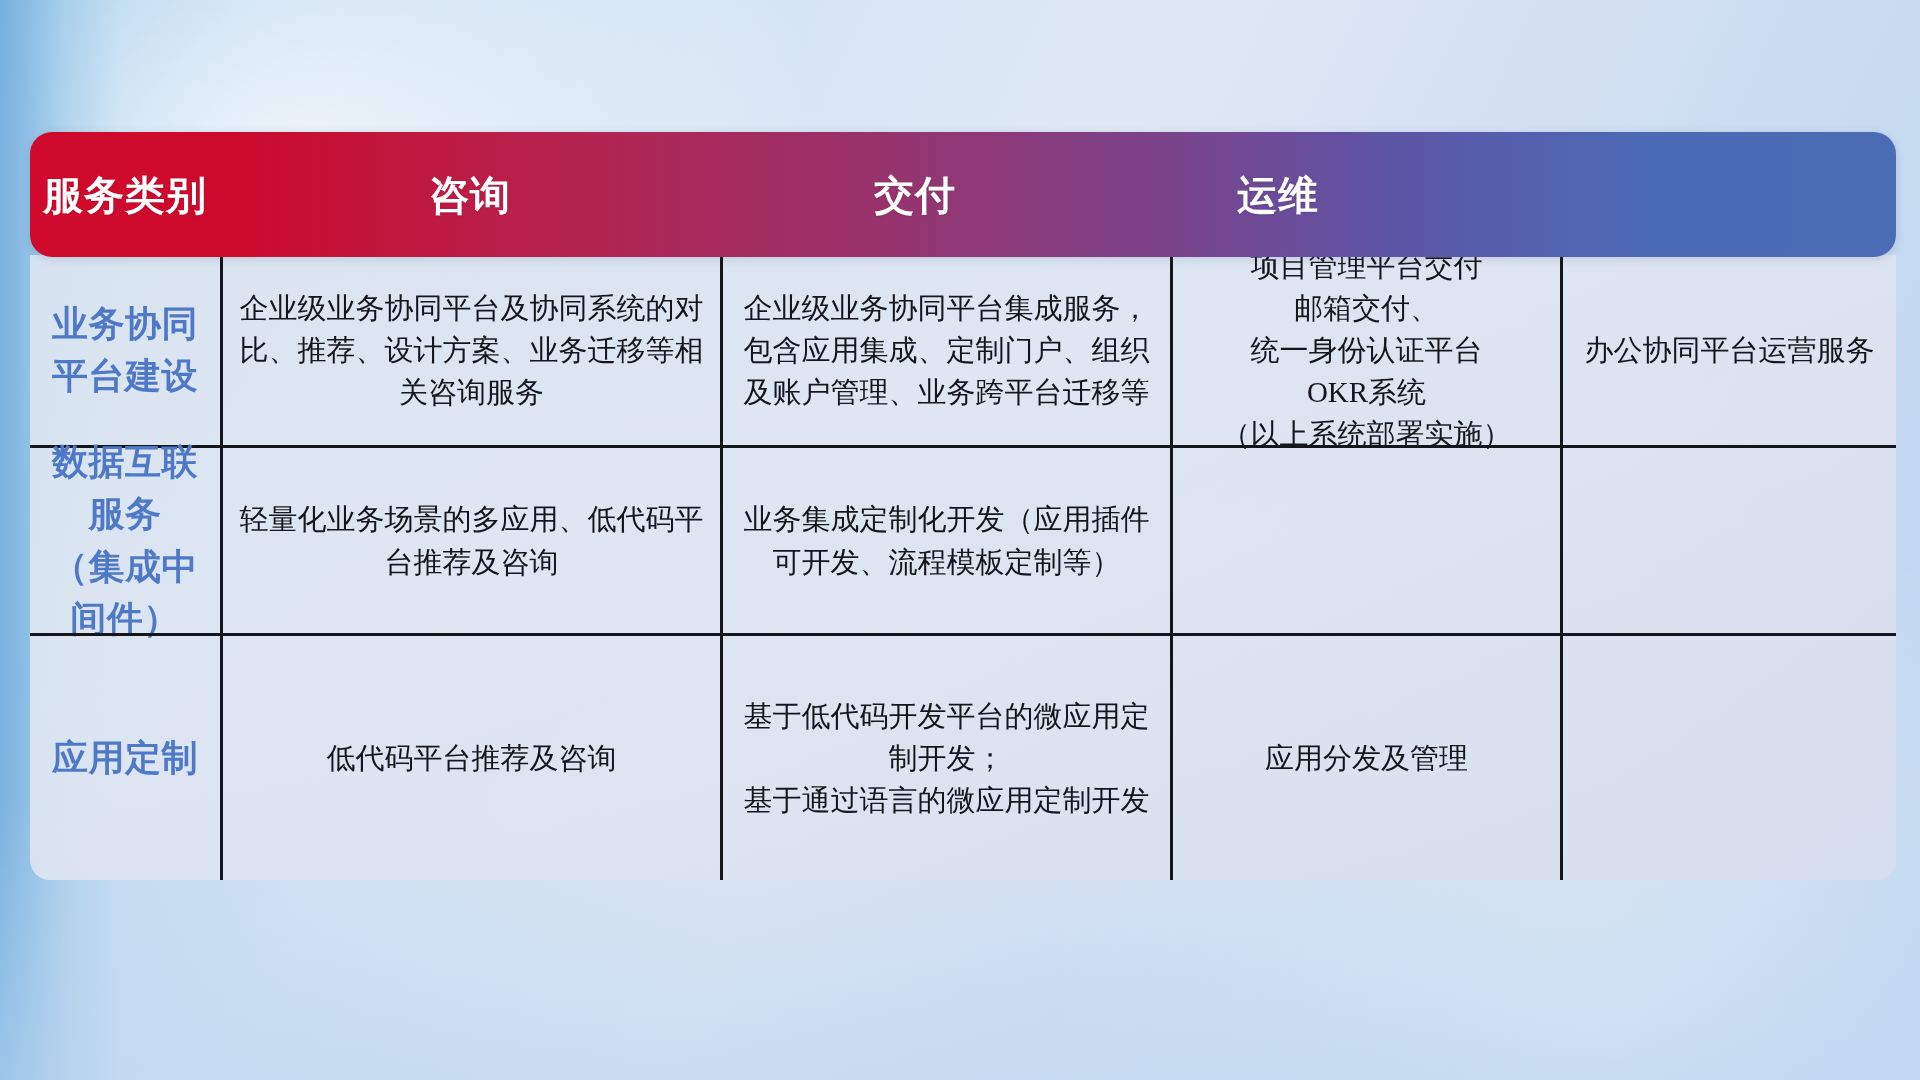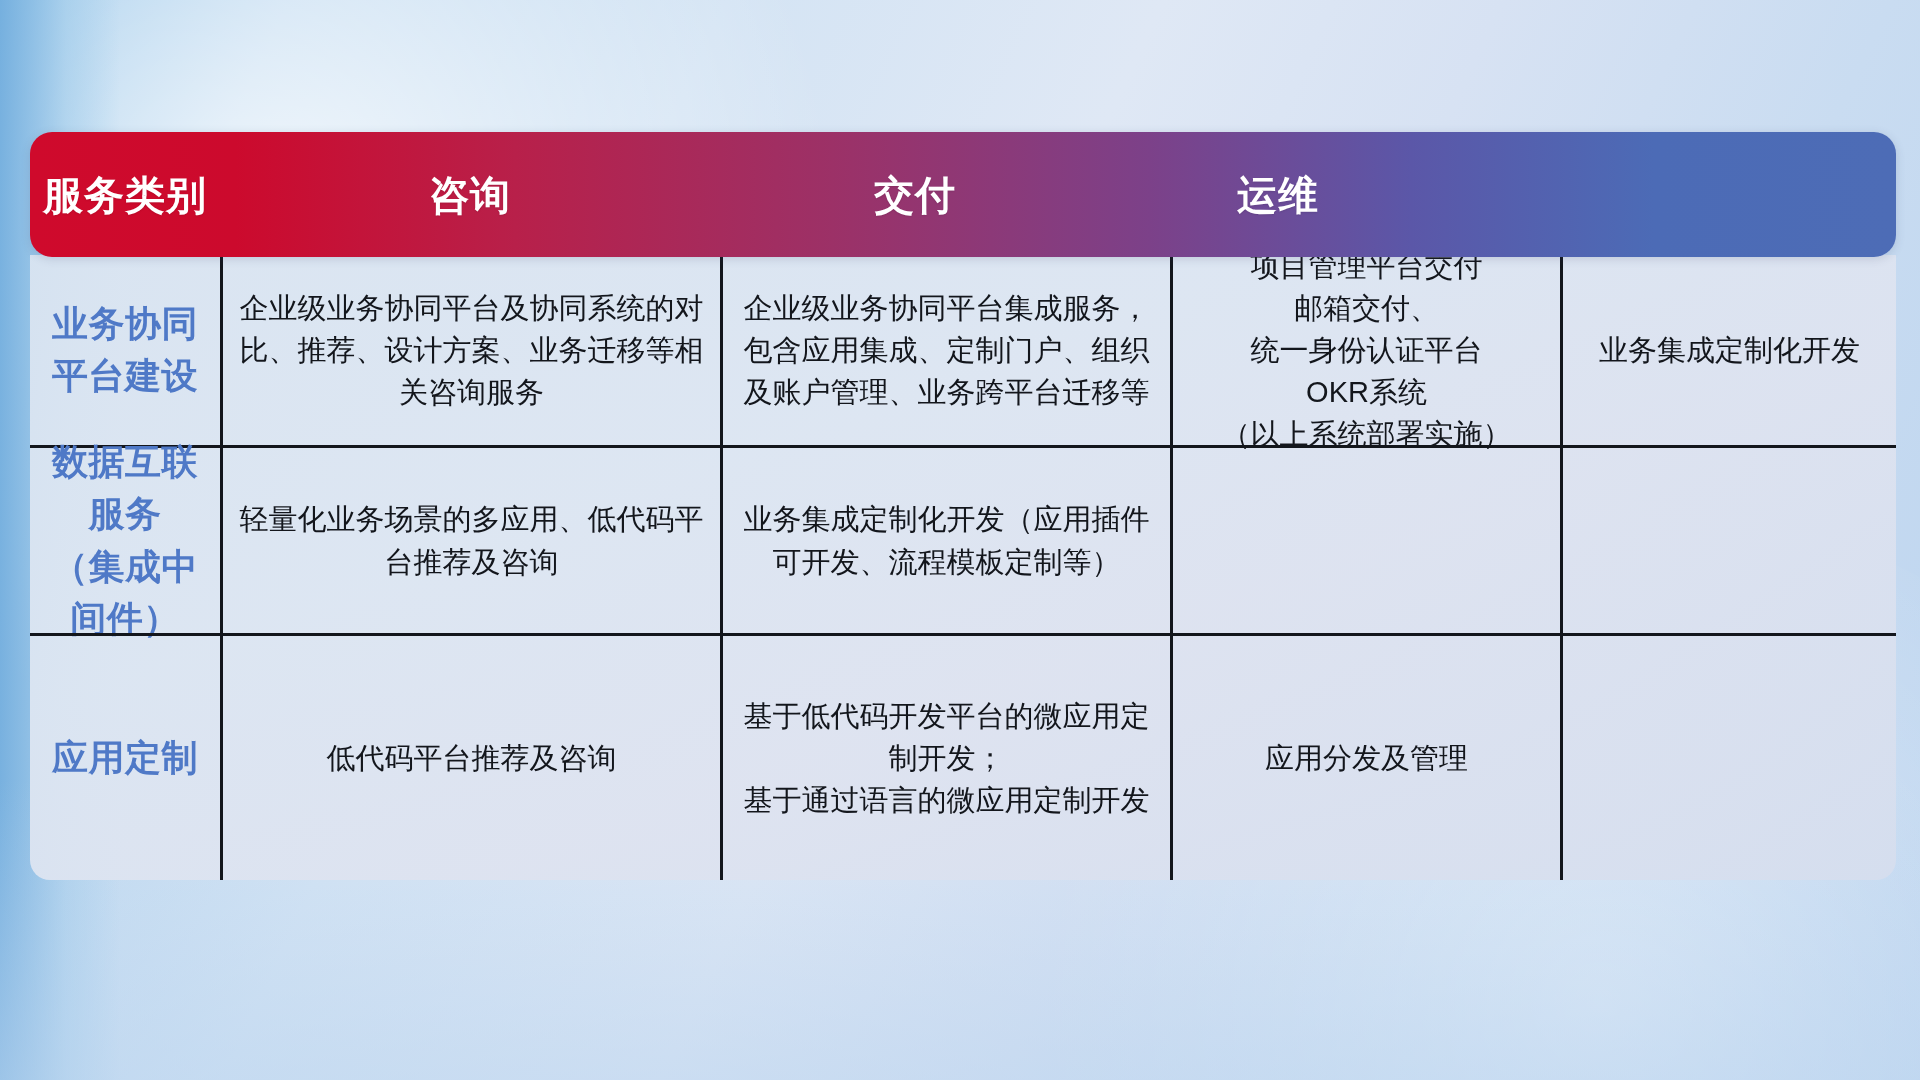--- a/index.html
+++ b/index.html
@@ -110,20 +110,21 @@
   }
   .trow + .trow { border-top: 3px solid #13161c; }
 
   .td {
     display: flex;
     align-items: center;
     justify-content: center;
     text-align: center;
     box-sizing: border-box;
     padding: 10px 16px;
+    font-family: Liberation Serif, serif;
   }
   .td.vsep { border-left: 3px solid #13161c; }
 
   .cat-label {
     color: #4f79c7;
     font-size: 36px;
     font-weight: bold;
     line-height: 1.45;
     letter-spacing: 0.5px;
   }
@@ -172,21 +173,21 @@
       <div class="td c-con vsep">
         <span class="cell-text">企业级业务协同平台及协同系统的对比、推荐、设计方案、业务迁移等相关咨询服务</span>
       </div>
       <div class="td c-dev vsep">
         <span class="cell-text">企业级业务协同平台集成服务，包含应用集成、定制门户、组织及账户管理、业务跨平台迁移等</span>
       </div>
       <div class="td c-del vsep">
         <span class="cell-text">项目管理平台交付<br>邮箱交付、<br>统一身份认证平台<br>OKR系统<br>（以上系统部署实施）</span>
       </div>
       <div class="td c-ops vsep">
-        <span class="cell-text">业务集成定制化开发</span>
+        <span class="cell-text">办公协同平台运营服务</span>
       </div>
     </div>
 
     <div class="trow r2">
       <div class="td c-cat">
         <span class="cat-label">数据互联服务<br>（集成中间件）</span>
       </div>
       <div class="td c-con vsep">
         <span class="cell-text">轻量化业务场景的多应用、低代码平台推荐及咨询</span>
       </div>

